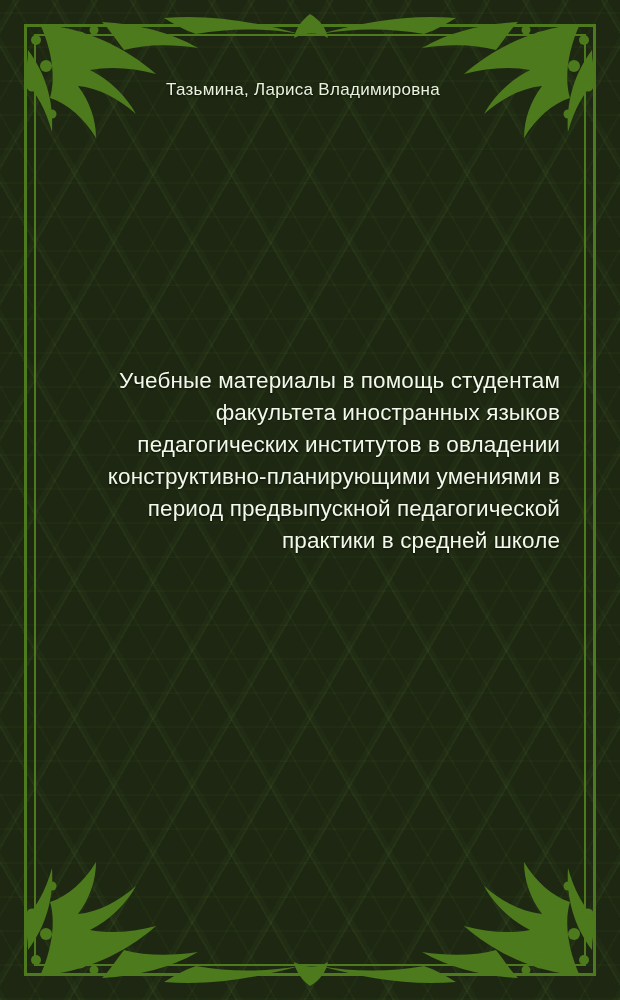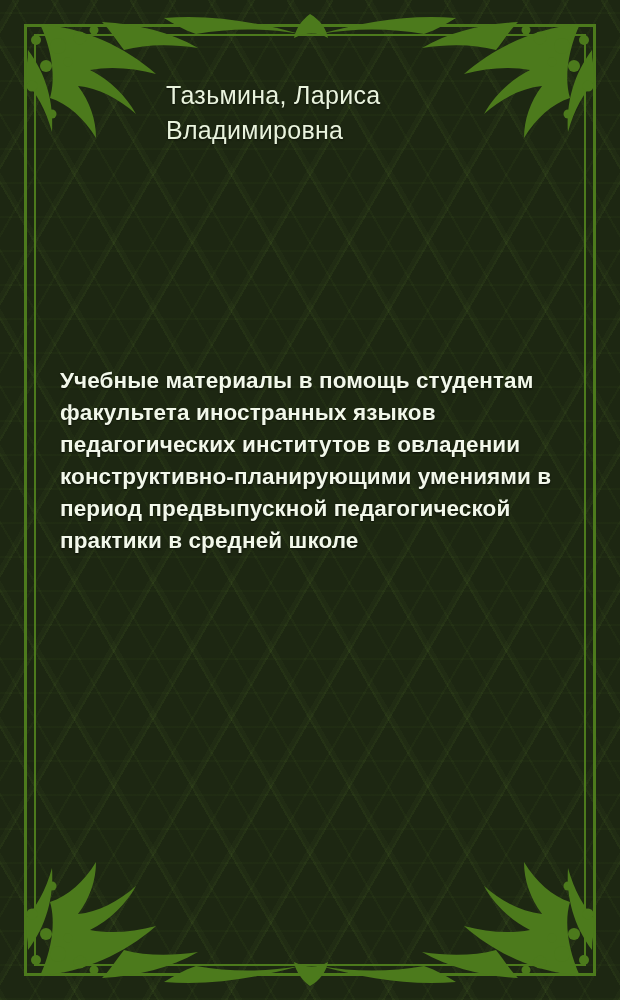--- a/index.html
+++ b/index.html
@@ -107,36 +107,36 @@
     right: 60px;
     top: 60px;
     bottom: 60px;
   }
   .author {
     position: absolute;
     left: 106px;
     top: 18px;
     width: 330px;
     color: #e9f3dd;
-    font-size: 25px;
+    font-size: 17px;
     line-height: 1.38;
     font-weight: 400;
     letter-spacing: 0.3px;
     text-shadow: 0 1px 2px rgba(0,0,0,0.6);
   }
   .title {
     position: absolute;
     left: 0px;
     right: 0px;
     top: 305px;
     color: #f2f8ea;
     font-size: 22.5px;
-    font-weight: bold;
+    font-weight: normal;
     line-height: 1.42;
-    text-align: left;
+    text-align: right;
     letter-spacing: 0.1px;
     text-shadow: 0 1px 2px rgba(0,0,0,0.65);
   }
 </style>
 </head>
 <body>
 
 <div class="page">
 
   <div class="pattern"></div>

